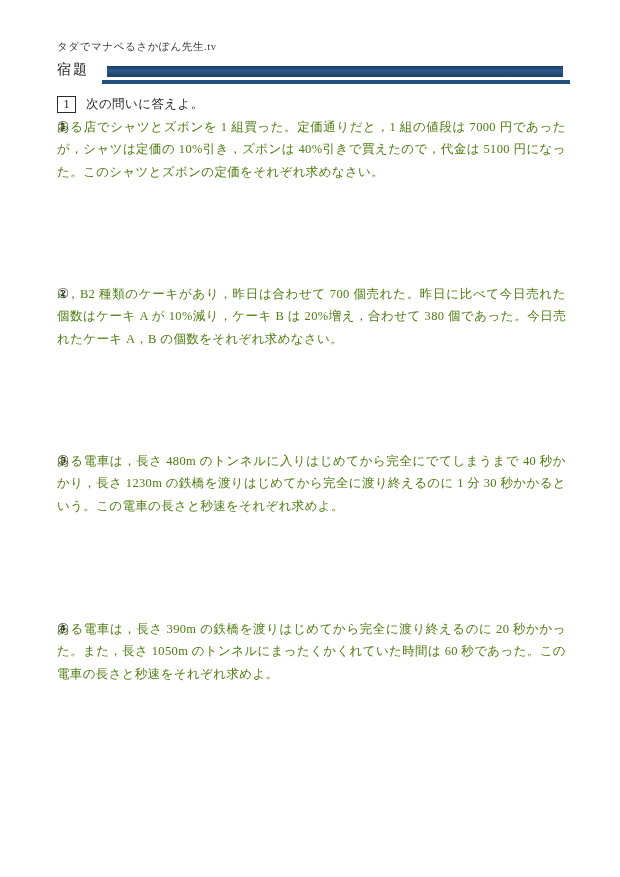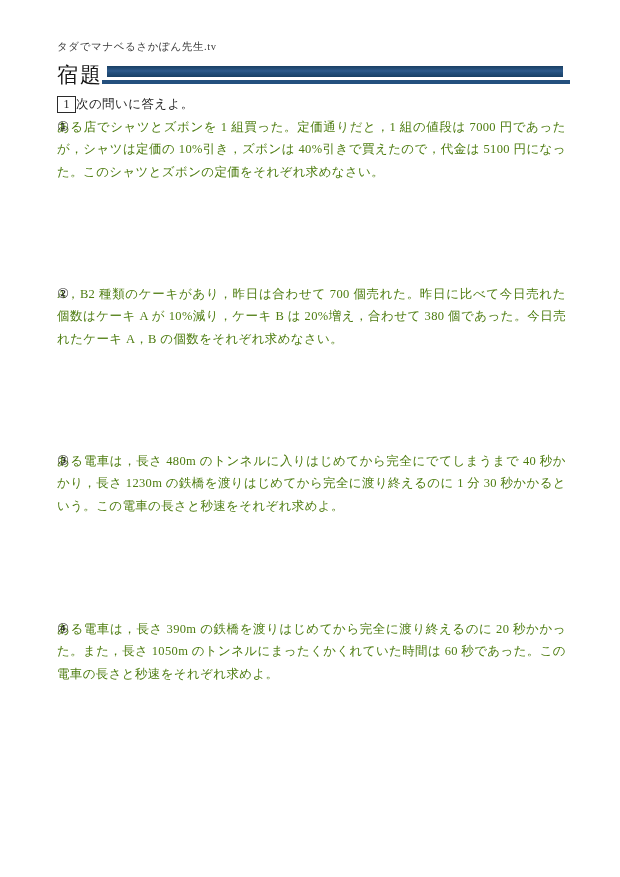--- a/index.html
+++ b/index.html
@@ -22,21 +22,21 @@
     top: 40px;
     font-size: 10.5px;
     letter-spacing: 0.6px;
     color: #3a3a3a;
     white-space: nowrap;
   }
   .doc-title {
     position: absolute;
     left: 57px;
     top: 61px;
-    font-size: 21px;
+    font-size: 14px;
     letter-spacing: 2px;
     color: #141414;
     white-space: nowrap;
   }
   .bar-thick {
     position: absolute;
     left: 107px;
     top: 66px;
     width: 456px;
     height: 11px;
@@ -62,20 +62,21 @@
     min-width: 13px;
     height: 15px;
     padding: 0 2px;
     border: 1.2px solid #2b2b2b;
     font-size: 12px;
     line-height: 15px;
     text-align: center;
     color: #1c1c1c;
   }
   .section-intro {
+    margin-left: 10px;
     font-size: 12.5px;
     letter-spacing: 0.4px;
     color: #262626;
   }
   .problem {
     position: absolute;
     left: 57px;
     width: 509px;
   }
   .problem-number {

